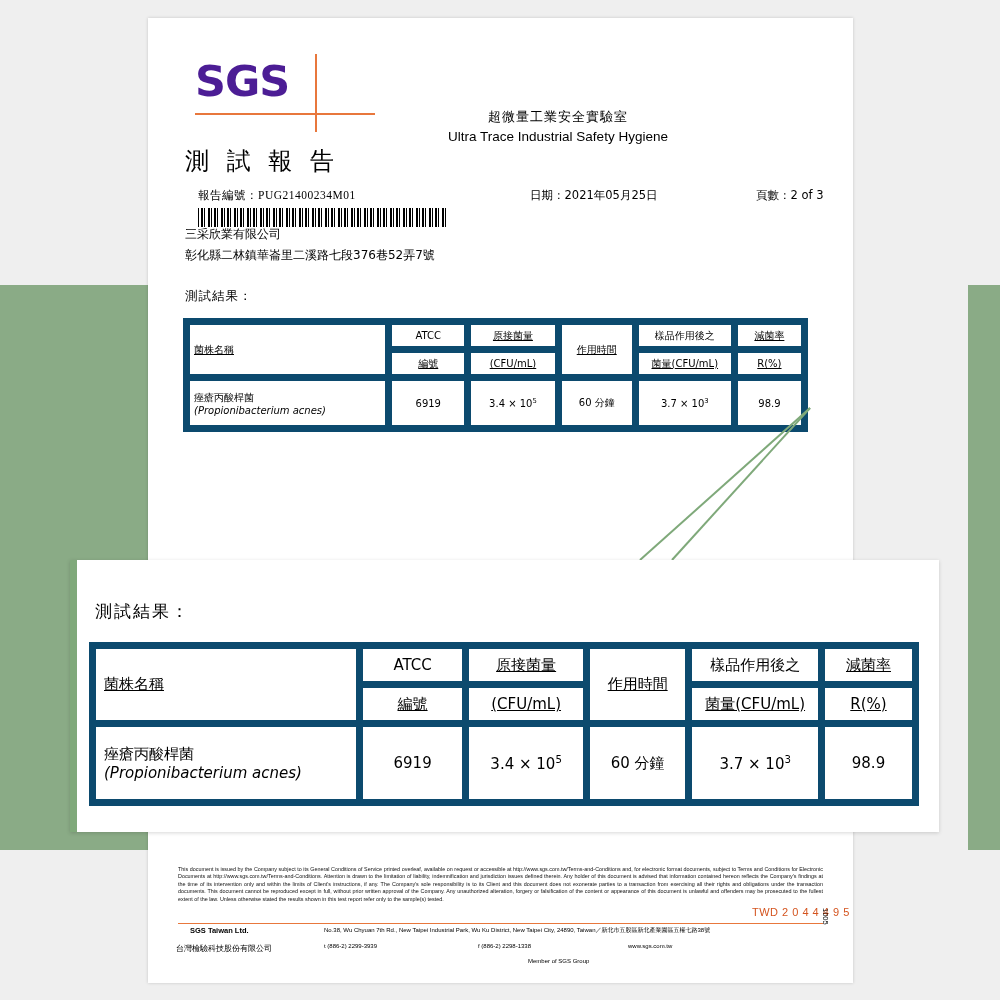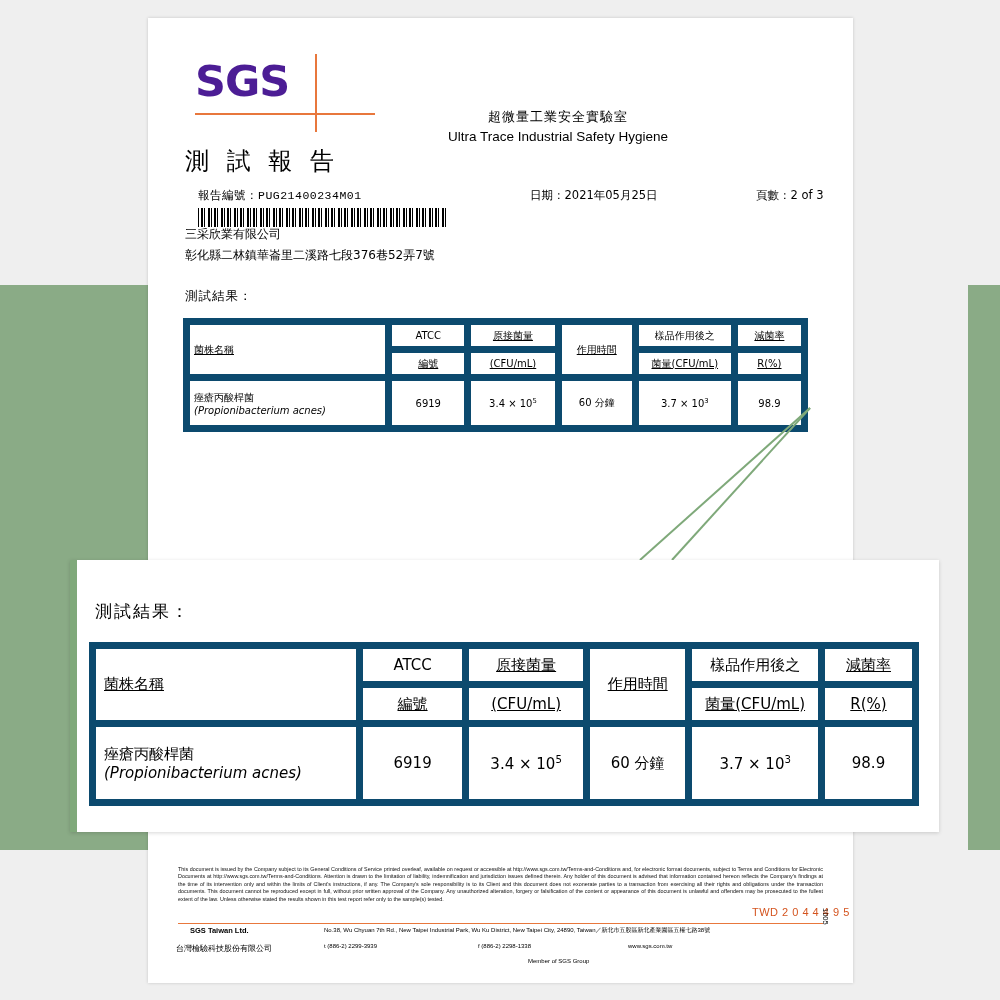--- a/index.html
+++ b/index.html
@@ -79,21 +79,21 @@
     left: 37px; top: 127px;
     font-family: "DejaVu Sans", sans-serif;
     font-size: 24px;
     letter-spacing: 5px;
     font-weight: normal;
   }
   
   .meta-no {
     position: absolute;
     left: 50px; top: 170px;
-    font-family: Liberation Mono, monospace;
+    font-family: Liberation Serif, serif;
     font-size: 11.5px;
     letter-spacing: .5px;
   }
   .meta-date {
     position: absolute;
     left: 382px; top: 170px;
     font-family: "DejaVu Sans", sans-serif;
     font-size: 11.5px;
   }
   .meta-page {

